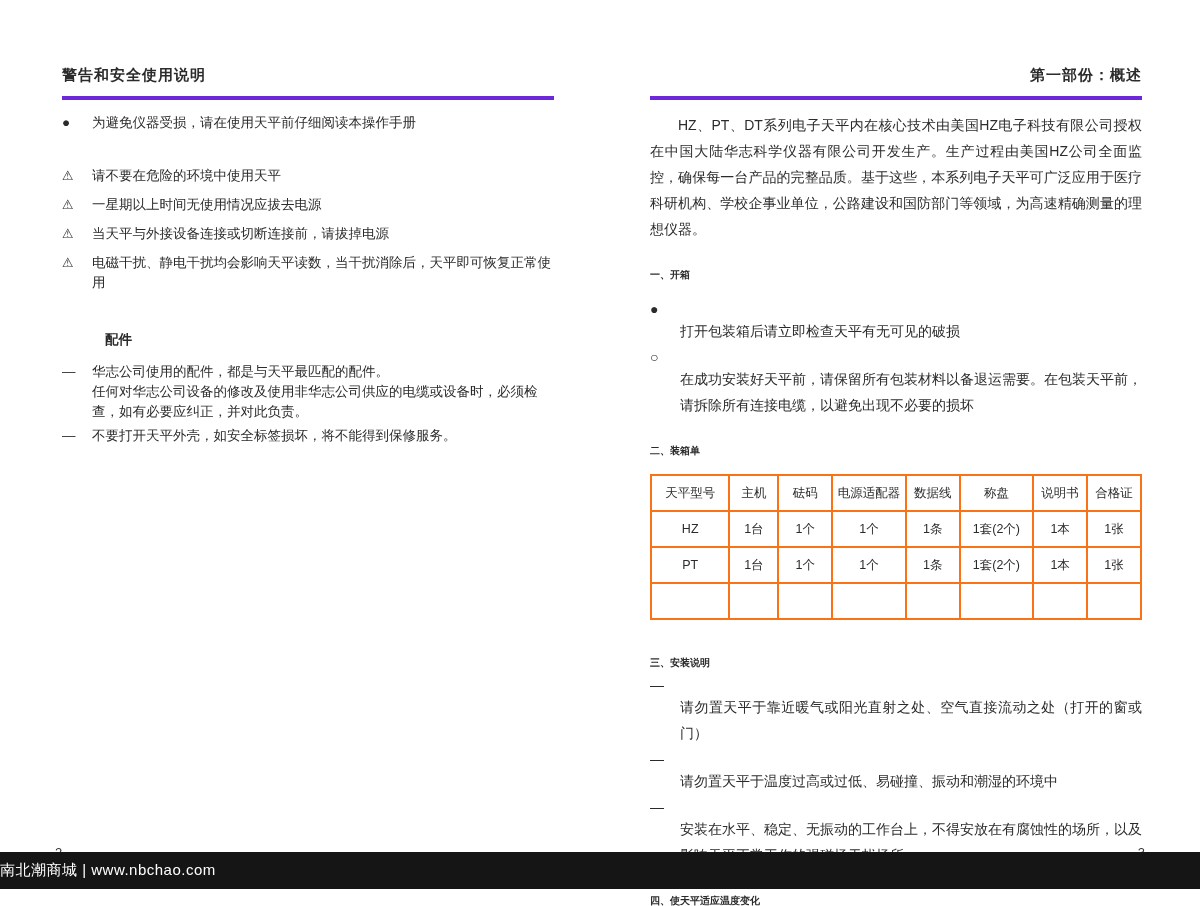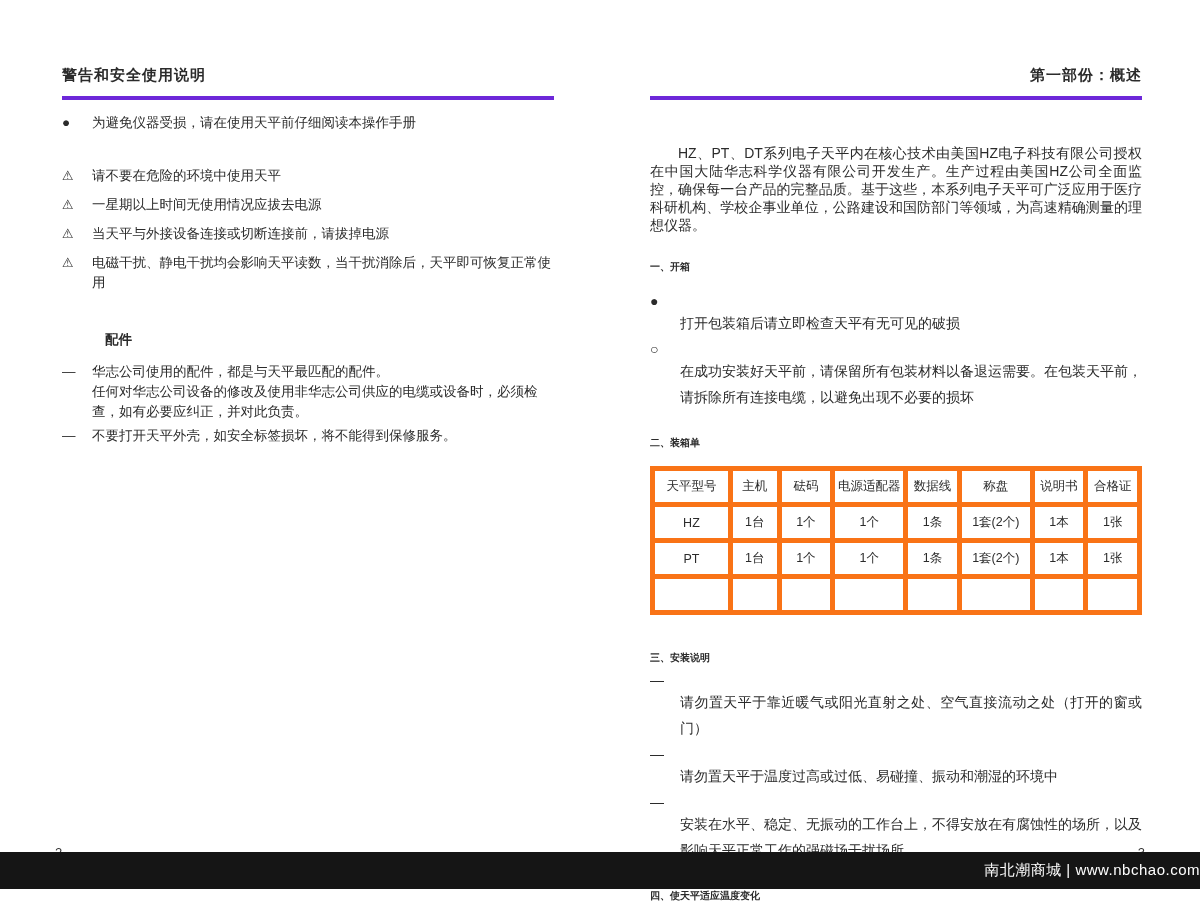--- a/index.html
+++ b/index.html
@@ -31,48 +31,48 @@
   .l-warnings { margin-top:33px; }
   .l-warnings .li { margin-bottom:9px; }
   .warn-glyph { font-size:13px; }
   .l-acc-title { margin-top:38px;margin-left:43px; }
   .l-acc-list { margin-top:13px; }
   .l-acc-list .li { margin-bottom:4px; }
   .pre { white-space:pre-line; }
 
   
   .r-intro {
-    margin-top:44px; font-size:14px; line-height:18px;
+    margin-top:12px; font-size:14px; line-height:26px;
     text-indent:2em; text-align:justify;
   }
   .r-sec-title { font-size:10px; font-weight:bold; margin-top:26px; }
   .r-li { display:flex; font-size:14px; line-height:26px; }
   .r-li .mk { width:30px; flex:none; }
   .r-li .tx { flex:1; text-align:justify;margin-top:22px; }
   .r-bullets { margin-top:14px; }
   .pack-table {
     width:100%; border-collapse:collapse; margin-top:16px;
     font-size:12.5px;
   }
   .pack-table th, .pack-table td {
-    border:5px solid #f97316; height:36px; text-align:center;
+    border:2px solid #f97316; height:36px; text-align:center;
     font-weight:normal; padding:0 2px;
   }
   .r-lead { margin-top:18px; font-size:14px; line-height:26px; }
   .r-dash-list { margin-top:2px; }
   .r-para { margin-top:14px; font-size:14px; line-height:26px; text-align:justify; }
 
   
   .page-num { position:absolute; bottom:46px; font-size:13px; color:#333; }
   .page-num.left { left:55px; }
   .page-num.right { right:55px; }
   .footer-bar {
     position:absolute; left:0; right:0; bottom:17px; height:37px;
     background:#151515; color:#ffffff;
-    display:flex; align-items:center; justify-content:flex-end;
+    display:flex; align-items:center; justify-content:flex-start;
     font-size:15px; letter-spacing:0.5px;
   }
 </style>
 </head>
 <body>
 
 <div class="spread">
 
   <div class="page-left">
     <div class="page-header">警告和安全使用说明</div>

